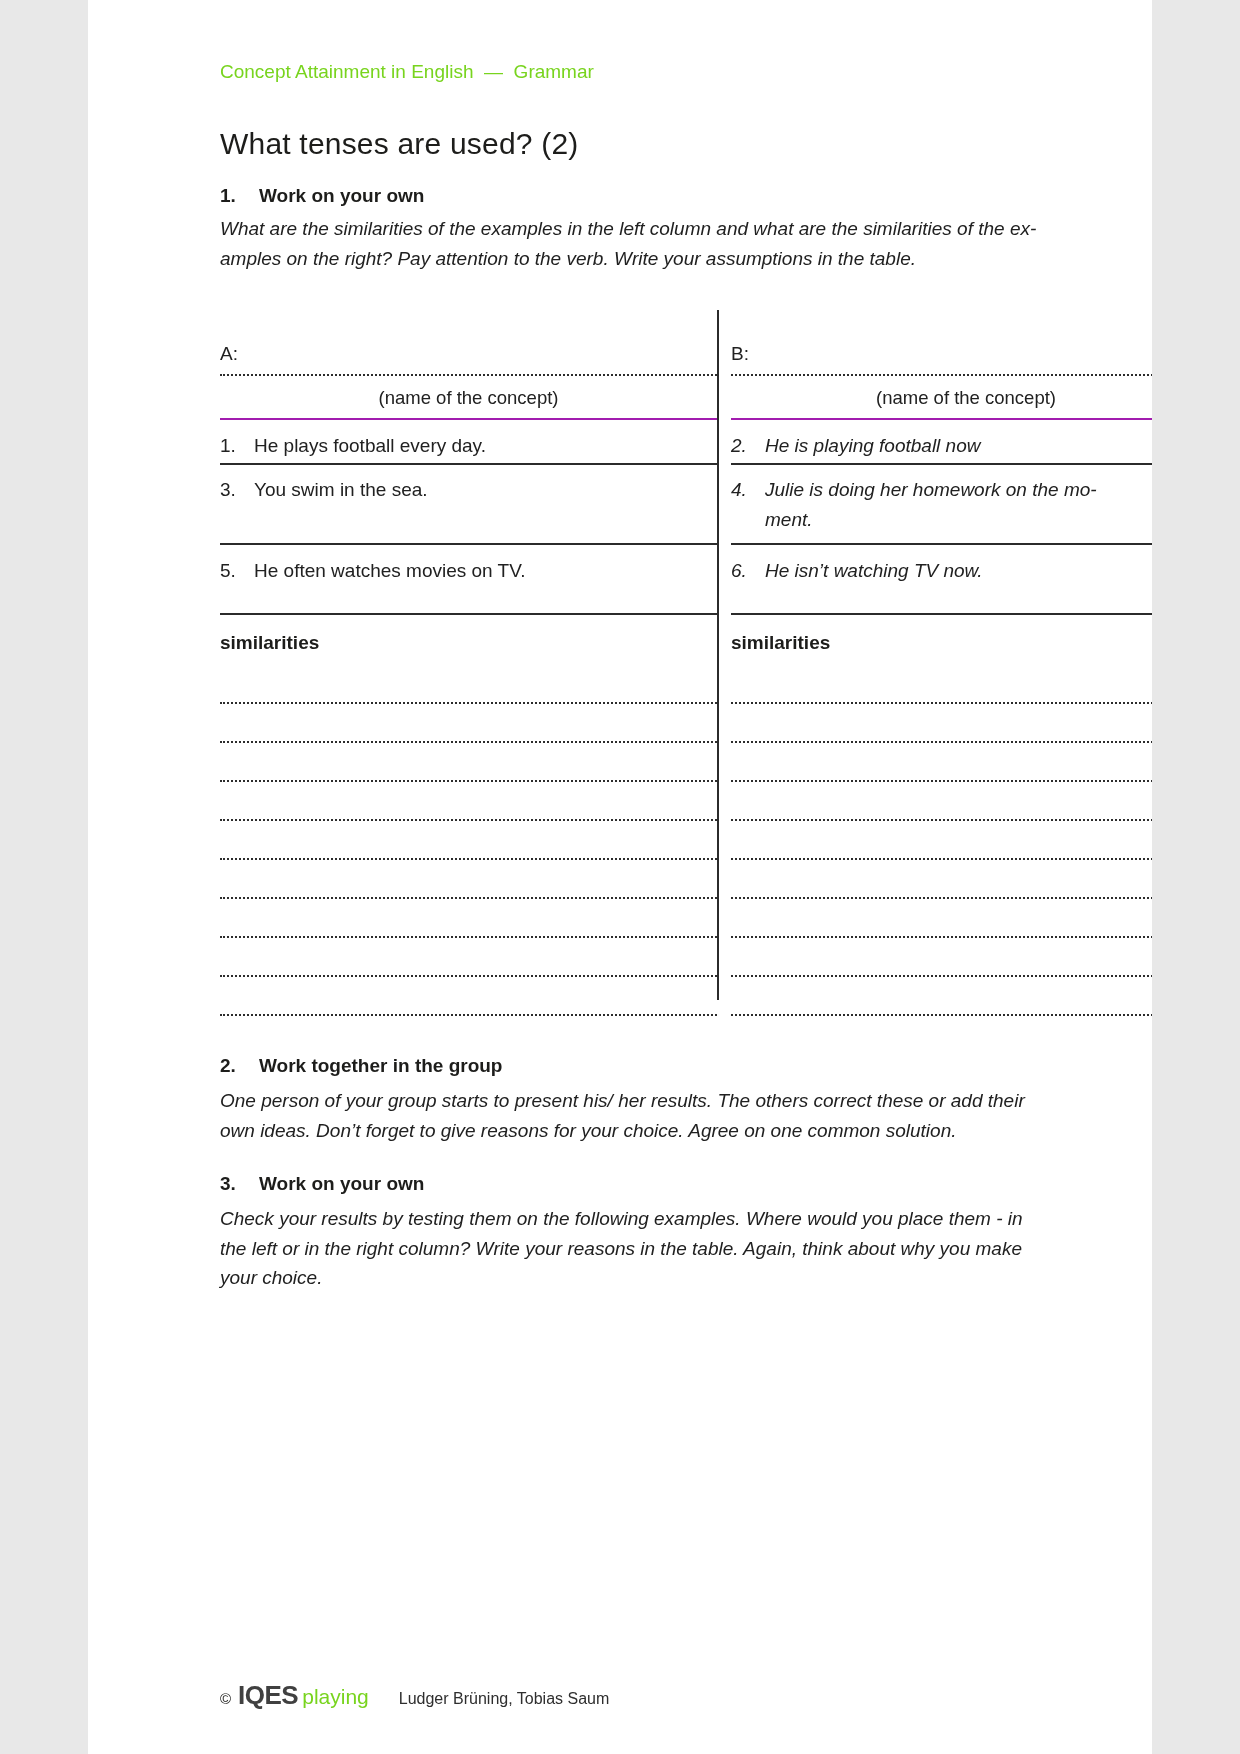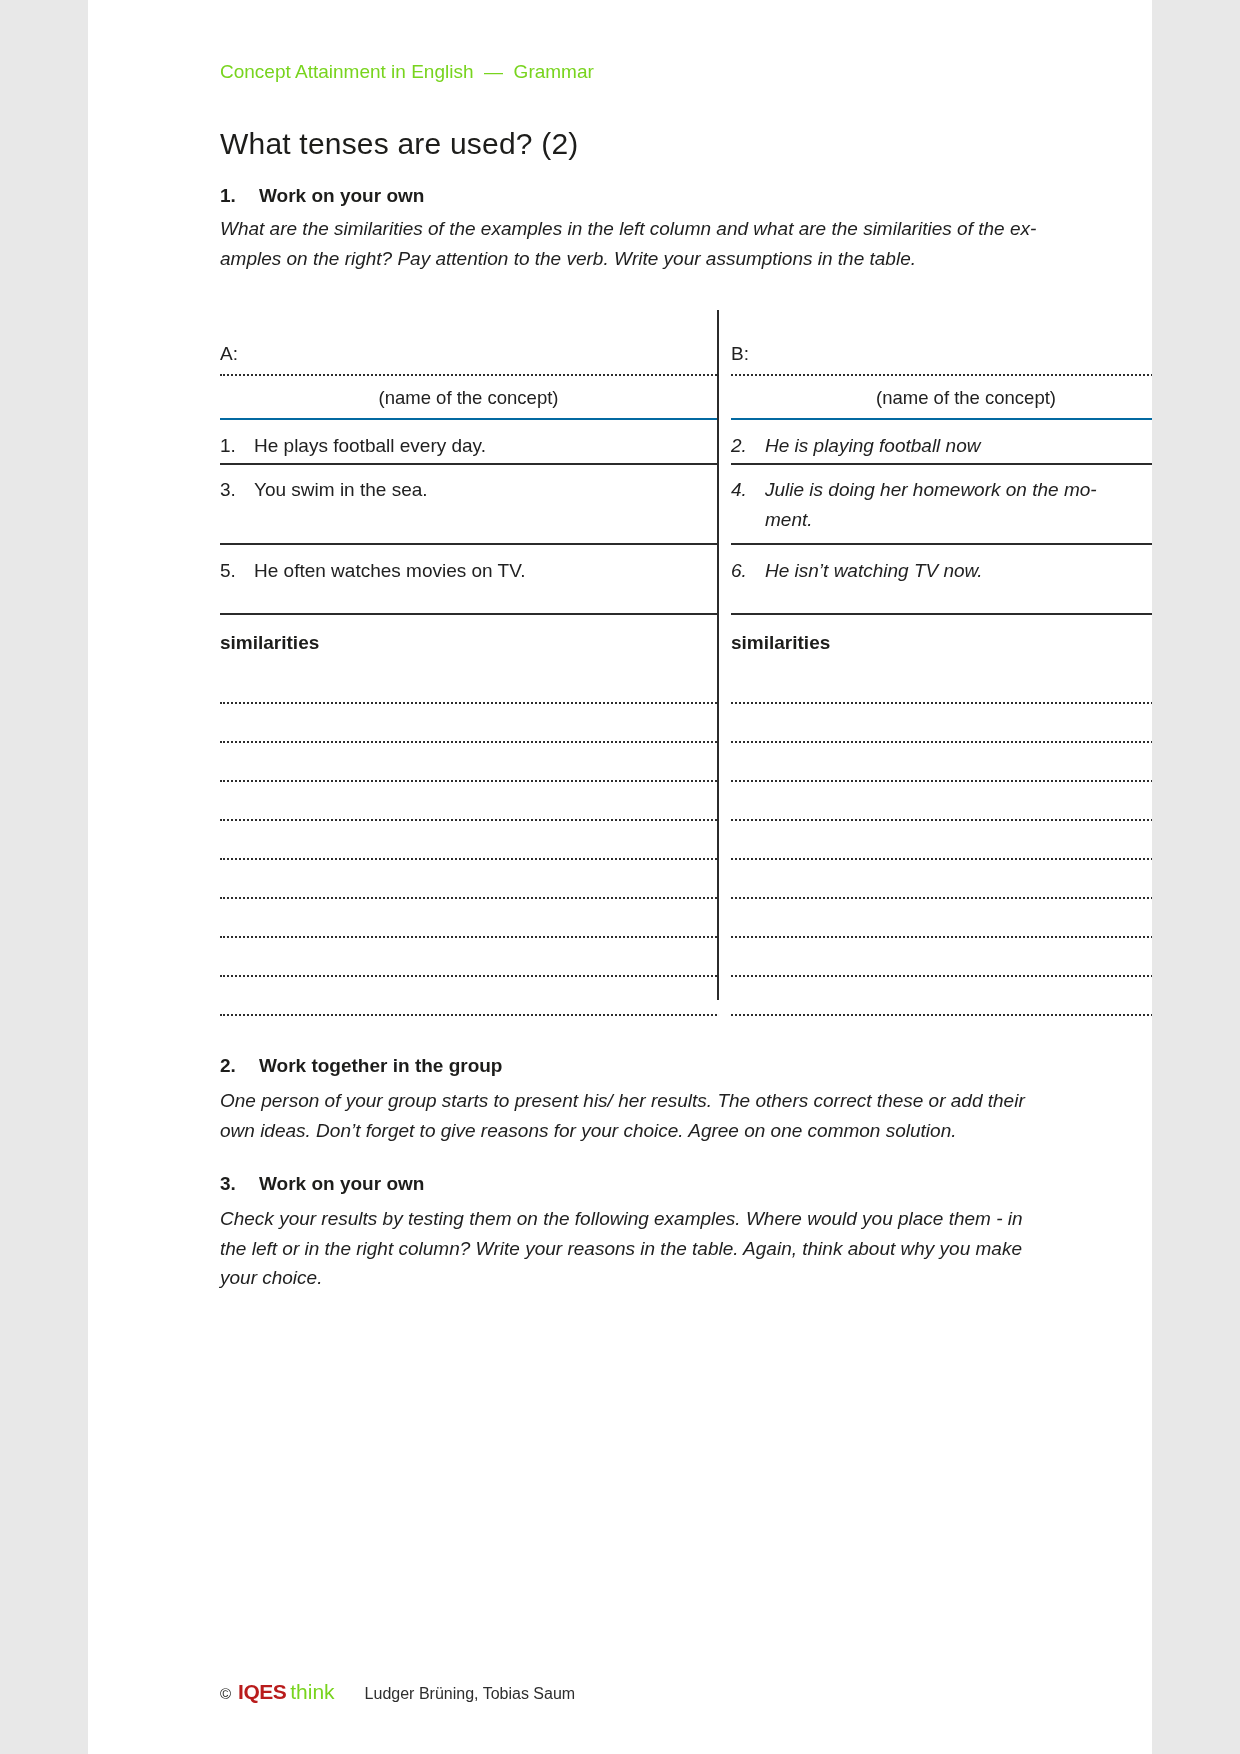--- a/index.html
+++ b/index.html
@@ -29,34 +29,34 @@
   #s2-body{left:132px;top:1086px;}
   #s3-heading{left:132px;top:1172px;}
   #s3-body{left:132px;top:1204px;}
   
   .ws-table{left:132px;top:310px;width:981px;height:690px;}
   .v-divider{left:497px;top:0;width:2px;height:690px;background:#2b2b2b;}
   .col{position:absolute;top:0;}
   .col-left{left:0;width:497px;}
   .col-right{left:511px;width:470px;}
   .col-label{margin-top:32px;font-size:19px;line-height:24px;padding-bottom:8px;border-bottom:2px dotted #2c2c2c;}
-  .col-caption{font-size:18.5px;line-height:24px;text-align:center;padding-top:10px;padding-bottom:8px;border-bottom:2px solid #0369a1;}
+  .col-caption{font-size:18.5px;line-height:24px;text-align:center;padding-top:10px;padding-bottom:8px;border-bottom:2px solid #a21caf;}
   .ex-row{display:grid;grid-template-columns:34px 1fr;box-sizing:border-box;border-bottom:2px solid #2b2b2b;font-size:19px;line-height:30px;}
   .ex-row .ex-text{white-space:pre-line;}
   .row-1{min-height:45px;padding-top:11px;}
   .row-2{min-height:80px;padding-top:10px;}
   .row-3{min-height:70px;padding-top:11px;}
   .col-right .ex-row{font-style:italic;}
   .similarities{margin-top:16px;font-size:19px;line-height:24px;font-weight:bold;color:#1d1d1b;}
   .write-line{height:37px;border-bottom:2px dotted #2c2c2c;}
   .write-line.first{height:47px;}
   
   .footer{left:132px;top:1680px;display:flex;align-items:baseline;}
   .copyright-mark{font-size:15px;margin-right:7px;color:#1d1d1b;}
-  .brand-bold{font-size:21px;font-weight:bold;letter-spacing:-0.5px;color:#b91c1c;}
+  .brand-bold{font-size:26px;font-weight:bold;letter-spacing:-0.5px;color:#404040;}
   .brand-light{font-size:21px;margin-left:4px;}
   .footer-authors{font-size:16px;margin-left:30px;color:#2e2e2e;}
 </style>
 </head>
 <body>
 
 <div class="page">
 
   <div class="abs header-left green">Concept Attainment in English  —  Grammar</div>
   <div class="abs page-number green">1</div>
@@ -144,17 +144,17 @@
     <span class="num">3.</span>
     <span>Work on your own</span>
   </div>
   <div class="abs sec-body" id="s3-body">Check your results by testing them on the following examples. Where would you place them - in
 the left or in the right column? Write your reasons in the table. Again, think about why you make
 your choice.</div>
 
   <div class="abs footer">
     <span class="copyright-mark">©</span>
     <span class="brand-bold">IQES</span>
-    <span class="brand-light green">think</span>
+    <span class="brand-light green">playing</span>
     <span class="footer-authors">Ludger Brüning, Tobias Saum</span>
   </div>
 
 </div>
 
 </body></html>

